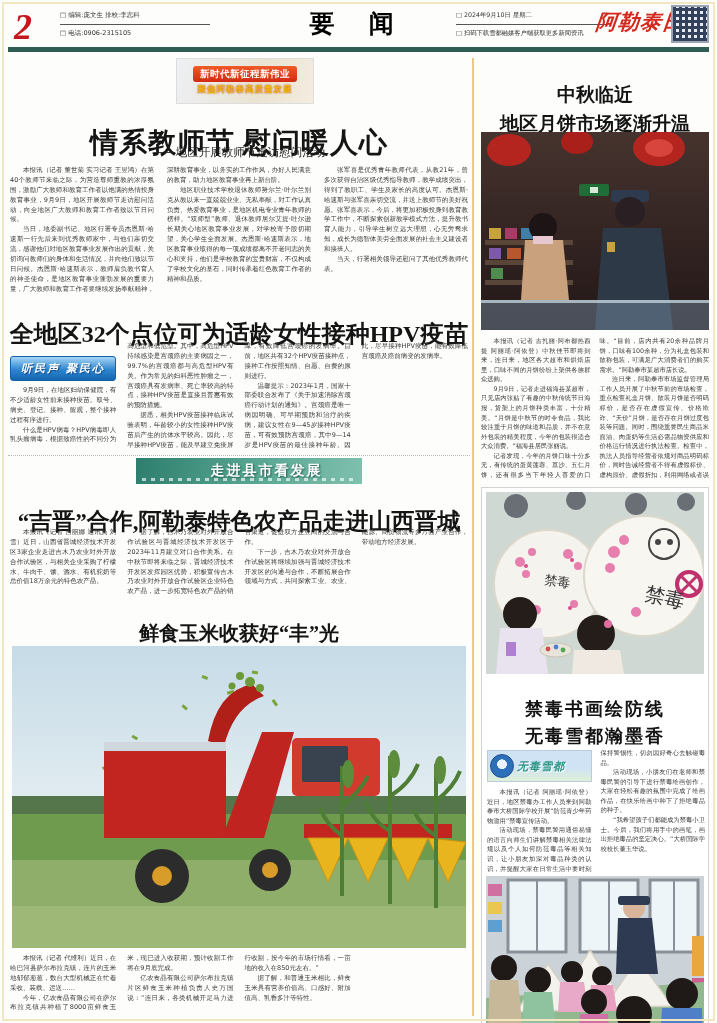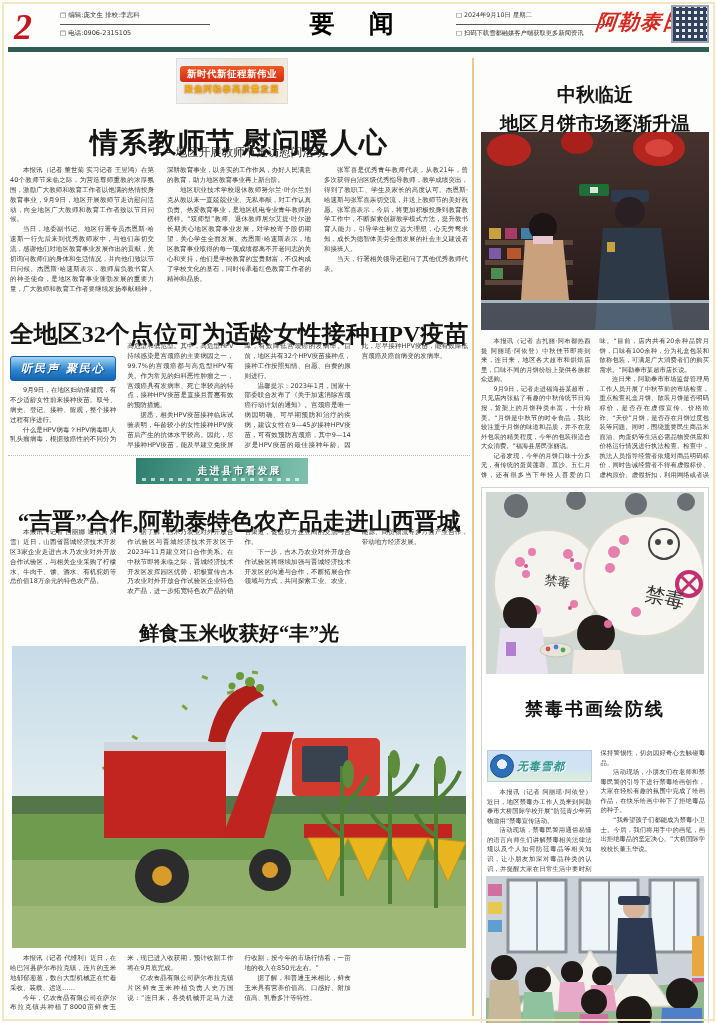--- a/index.html
+++ b/index.html
@@ -25,41 +25,41 @@
     repeating-linear-gradient(90deg,#33415c 0 3px,#e8ecf2 3px 6px); }
   .teal-bar { position:absolute; left:8px; top:47px; width:701px; height:5px; background:#2f5d53; }
 
   
   .serif-head { font-family:"Liberation Serif","DejaVu Serif",serif; font-weight:700; color:#141414; text-align:center;margin-top:16px; }
   .cols { column-fill:auto; overflow:hidden; font-size:6.5px; line-height:1.52; color:#3a3a3a; text-align:justify; }
   .cols p { text-indent:2em; margin:0; }
 
   
   .left-col { position:absolute; left:8px; top:56px; width:462px; }
-  .promo-banner { position:absolute; left:168px; top:2px; width:112px; height:46px;
+  .promo-banner { position:absolute; left:168px; top:2px; width:138px; height:46px;
     background:linear-gradient(105deg,#eef0f5,#e9e3d2 60%,#f4ede0); box-shadow:0 0 0 1px #ddd inset;
     display:flex; flex-direction:column; align-items:center; justify-content:center; gap:2px; }
   .promo-line1 { background:linear-gradient(180deg,#f05a28,#d32a12); color:#fff; font-weight:700; font-size:9.5px;
     padding:1.5px 7px; border-radius:3px; letter-spacing:.5px; }
   .promo-line2 { color:#f2b818; font-weight:700; font-size:8.5px; text-shadow:0 0 2px #b03000; letter-spacing:1px; }
   .h-teacher { position:absolute; left:0; top:52px; width:100%; font-size:28px; letter-spacing:1px; }
   .h-teacher-sub { position:absolute; left:0; top:89px; width:100%; text-align:center; font-size:11.5px; color:#222; }
   .teacher-body { position:absolute; left:2px; top:110px; width:458px; height:132px; columns:3; column-gap:13px; }
 
   .h-hpv { position:absolute; left:0; top:246px; width:100%; font-size:24px; }
   .hpv-body { position:absolute; left:2px; top:286px; width:458px; height:113px; columns:4; column-gap:11px; }
   .badge-blue { break-inside:avoid; width:100%; height:25px; margin:14px 0 5px; border-radius:3px;
     background:linear-gradient(180deg,#a6d6f5,#2e86d0 55%,#1565b0); border:1px solid #1160a8;
     display:flex; align-items:center; justify-content:center;
     font:italic 700 11px "DejaVu Sans",sans-serif; color:#fff; letter-spacing:2px; text-shadow:1px 1px 1px #0d4c8c; }
 
   .jijin-sec { position:absolute; left:0; top:399px; width:462px; border-top:1px dotted #bbb; }
-  .banner-teal { position:absolute; left:128px; top:3px; width:172px; height:26px;
+  .banner-teal { position:absolute; left:128px; top:3px; width:226px; height:26px;
     background:linear-gradient(100deg,#2e7e6e,#5aa893 55%,#7fc0ae); display:flex; align-items:center; justify-content:center;
-    font-weight:700; font-size:10px; color:#fff; letter-spacing:2px; text-shadow:1px 1px 2px #1c5a4c;padding-left:35px; }
+    font-weight:700; font-size:14px; color:#fff; letter-spacing:2px; text-shadow:1px 1px 2px #1c5a4c;padding-left:35px; }
   .banner-teal::after { content:""; position:absolute; left:6px; right:6px; bottom:3px; height:3px;
     background:repeating-linear-gradient(90deg,rgba(255,255,255,.65) 0 4px,transparent 4px 9px); }
   .h-jijin { position:absolute; left:0; top:434px; width:462px; font-size:23px; }
   .jijin-body { position:absolute; left:2px; top:472px; width:458px; height:72px; columns:4; column-gap:11px; }
 
   .h-corn { position:absolute; left:0; top:548px; width:462px; font-size:20px; }
   .corn-photo { position:absolute; left:4px; top:590px; width:454px; height:302px; background:#cfe0e8; overflow:hidden; }
   .corn-body { position:absolute; left:2px; top:898px; width:458px; height:60px; columns:4; column-gap:11px; }
 
   
@@ -316,20 +316,21 @@
         <g>
             <circle cx="62" cy="157" r="2.4" fill="#d04f4f"></circle>
             <circle cx="70" cy="155" r="2.4" fill="#4f7fd0"></circle>
             <circle cx="77" cy="158" r="2.4" fill="#4fa84f"></circle>
           </g>
       </svg>
     </div>
 
     <div class="serif-head h-drug">
       <div>禁毒书画绘防线</div>
+      <div>无毒雪都瀚墨香</div>
     </div>
 
     <div class="cols drug-body">
       <div class="drug-logo">
         <span class="emblem"></span>
         <span class="logo-text">无毒雪都</span>
       </div>
       <p>本报讯（记者 阿丽瑶·阿依登）近日，地区禁毒办工作人员来到阿勒泰市大桥国际学校开展“防范青少年药物滥用”禁毒宣传活动。</p>
       <p>活动现场，禁毒民警用通俗易懂的语言向师生们讲解禁毒相关法律法规以及个人如何防范毒品等相关知识，让小朋友加深对毒品种类的认识，并提醒大家在日常生活中要时刻保持警惕性，切勿因好奇心去触碰毒品。</p>
       <p>活动现场，小朋友们在老师和禁毒民警的引导下进行禁毒绘画创作，大家在轻松有趣的氛围中完成了绘画作品，在快乐绘画中种下了拒绝毒品的种子。</p>

